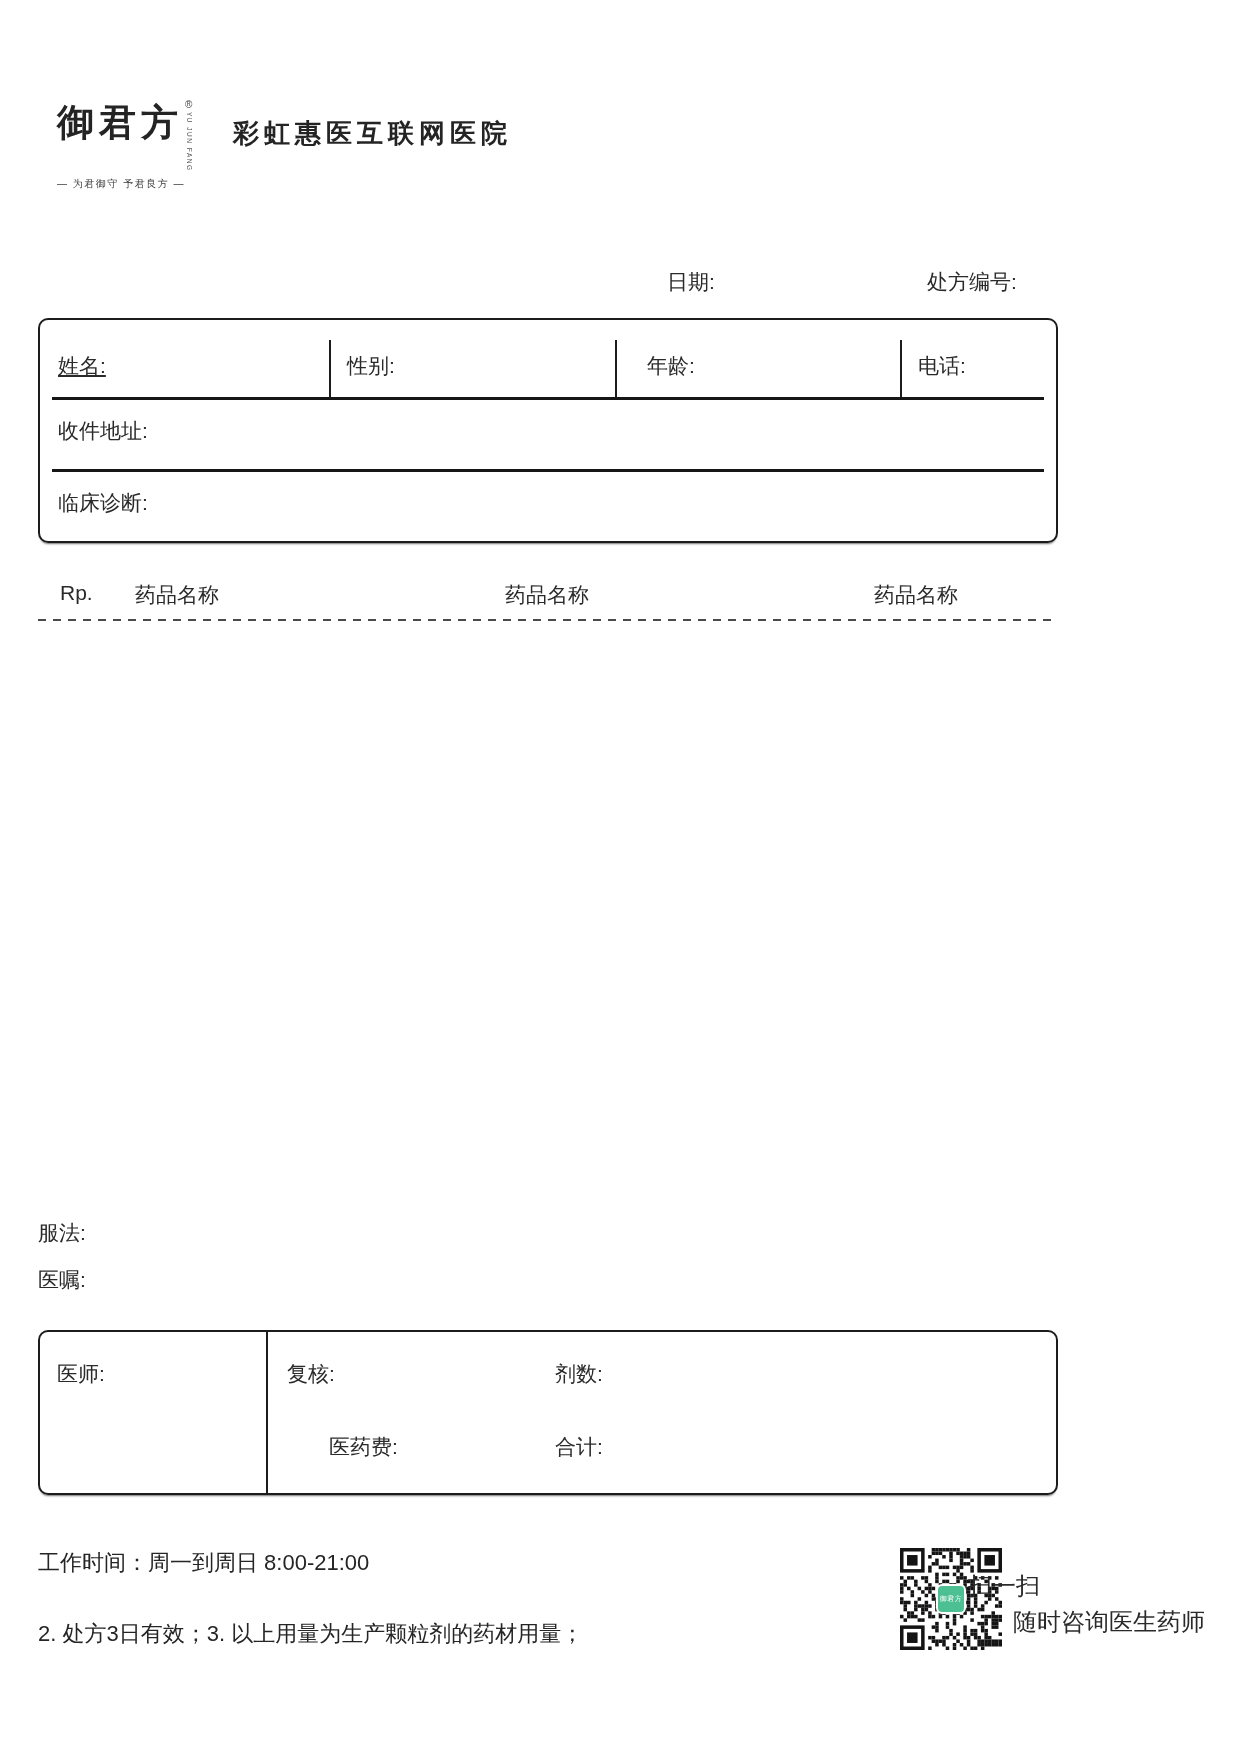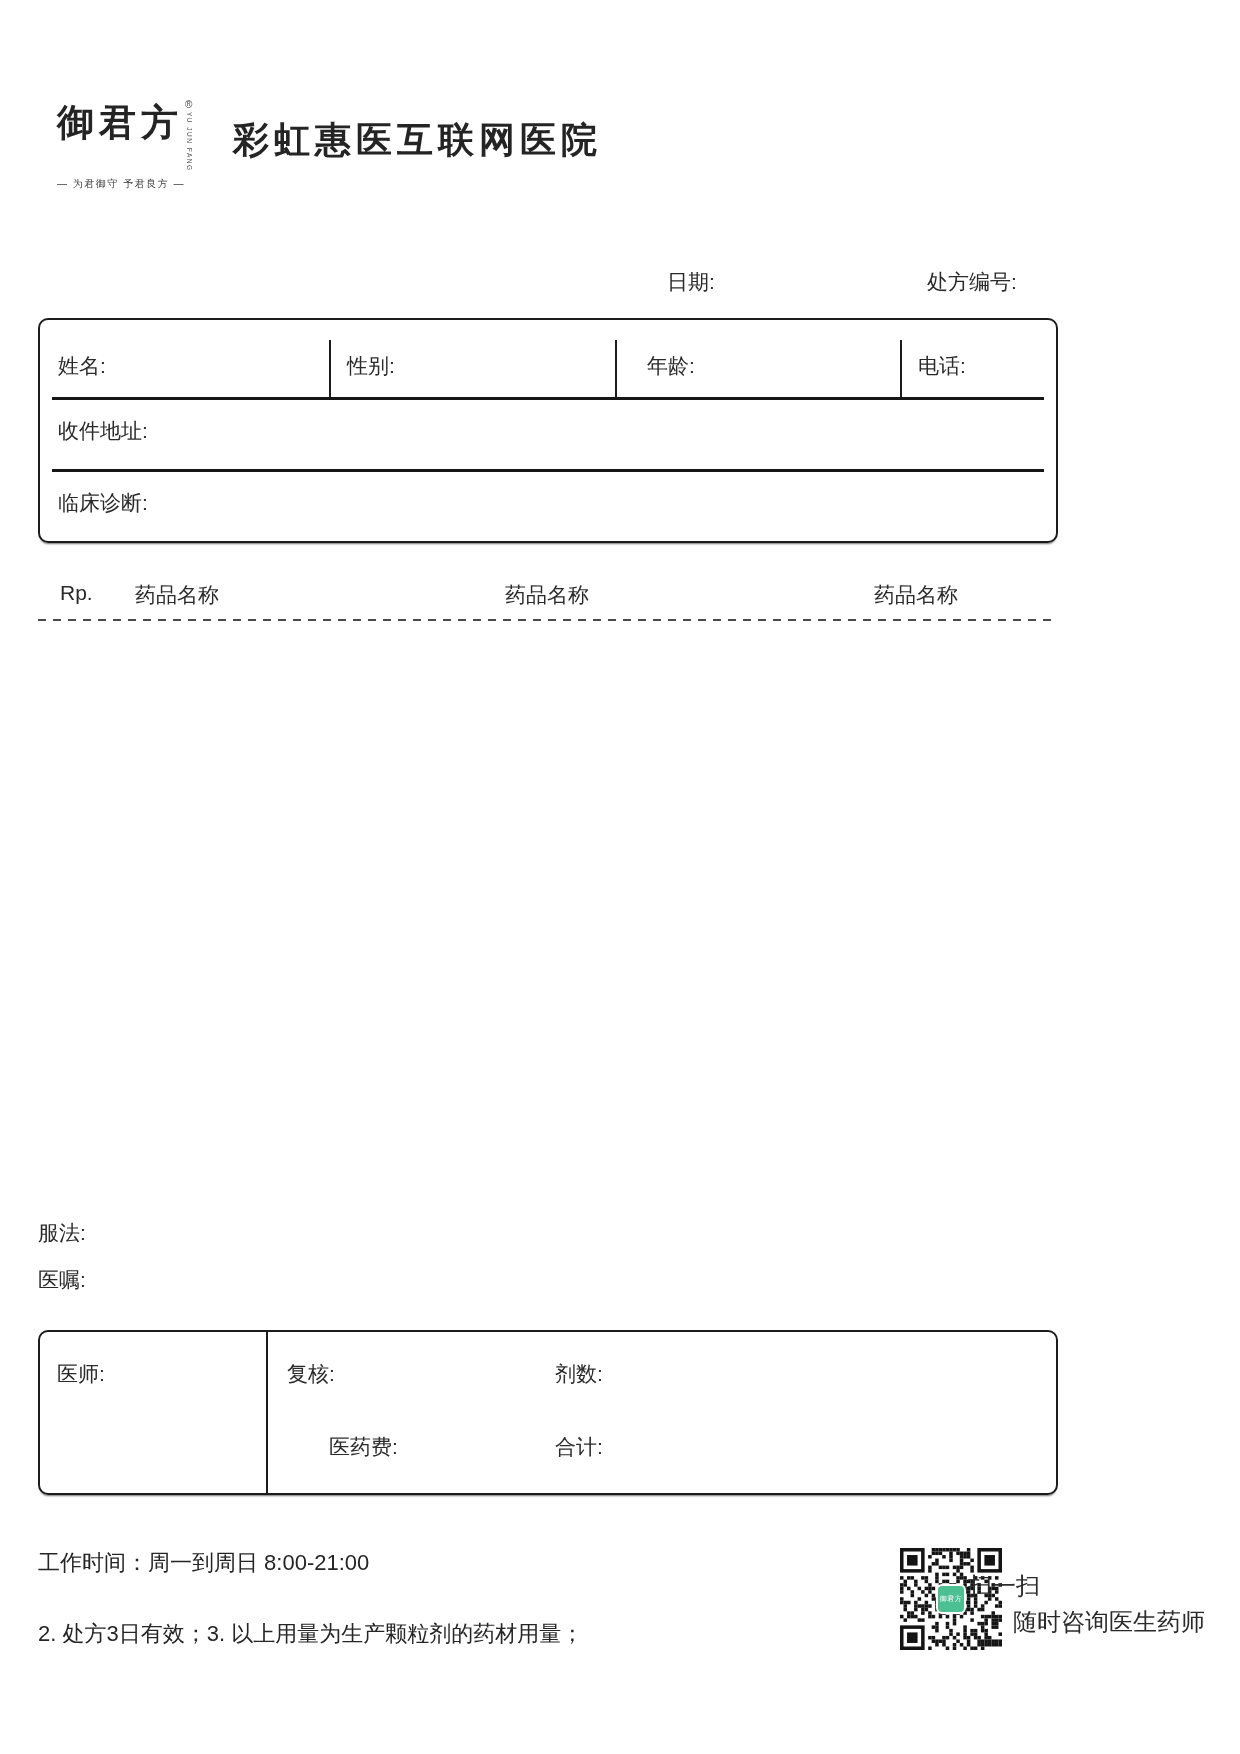--- a/index.html
+++ b/index.html
@@ -21,38 +21,38 @@
   .brand-vert {
     writing-mode:vertical-rl; font-size:6.5px; letter-spacing:1.5px; color:#555;
     margin-top:2px; line-height:1;
   }
   .brand-tagline {
     margin-top:6px; font-size:10px; letter-spacing:1.5px; color:#3a3a3a;
     white-space:nowrap; text-align:center; width:128px;
   }
   .hospital-title {
     position:absolute; left:233px; top:116px;
-    font-size:36px; font-weight:900; letter-spacing:5px; color:#242424;
+    font-size:26px; font-weight:900; letter-spacing:5px; color:#242424;
   }
 
   
   .notice { position:absolute; left:0; top:268px; width:1240px; height:28px; font-size:21px; color:#2a2a2a; }
   .notice .check { position:absolute; left:38px; }
   .notice .date  { position:absolute; left:667px; }
   .notice .rxno  { position:absolute; left:927px; }
 
   
   .pbox {
     position:absolute; left:38px; top:318px; width:1016px; height:221px;
     border:2px solid #1c1c1c; border-radius:10px;
     box-shadow:0 3px 2px -2px rgba(0,0,0,.55);
   }
   .prow1 { position:relative; height:77px; display:flex; }
   .pcell { display:flex; align-items:center; padding:14px 0 0 18px; box-sizing:border-box; font-size:21px; color:#2a2a2a; }
-  .pcell.c1 { width:289px; } .pcell.c2 { width:286px; } .pcell.c3 { width:285px;padding-left:32px; } .pcell.c4 { flex:1; }
+  .pcell.c1 { width:289px;text-decoration:underline; } .pcell.c2 { width:286px; } .pcell.c3 { width:285px;padding-left:32px; } .pcell.c4 { flex:1; }
   .vdiv { position:absolute; bottom:0; width:2px; height:57px; background:#1c1c1c; }
   .vd1 { left:289px; } .vd2 { left:575px; } .vd3 { left:860px; }
   .hline { height:3px; background:#161616; margin:0 12px; }
   .prow2, .prow3 { height:69px; display:flex; align-items:center; padding:6px 0 14px 18px; box-sizing:border-box; font-size:21px; color:#2a2a2a; }
 
   
   .rp-row { position:absolute; left:38px; top:581px; width:1020px; height:26px; font-size:21px; color:#2a2a2a; }
   .rp-row .rp     { position:absolute; left:22px; }
   .rp-row .d1     { position:absolute; left:97px; }
   .rp-row .d2     { position:absolute; left:467px; }

